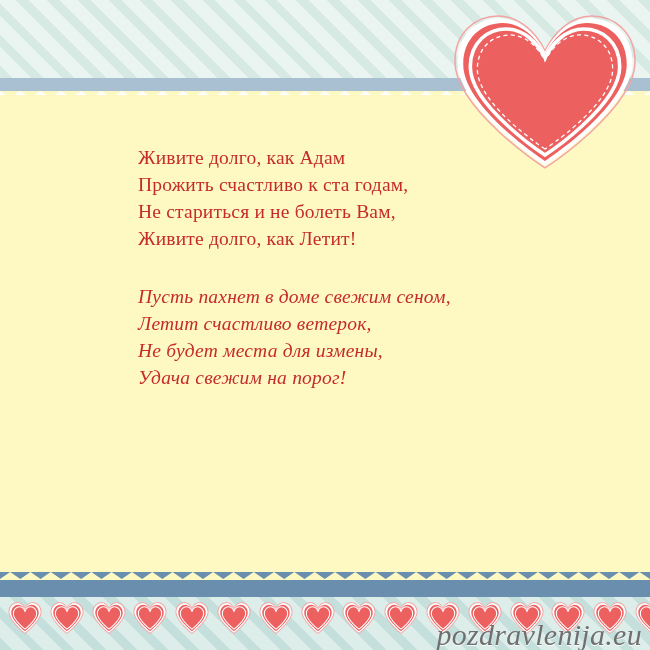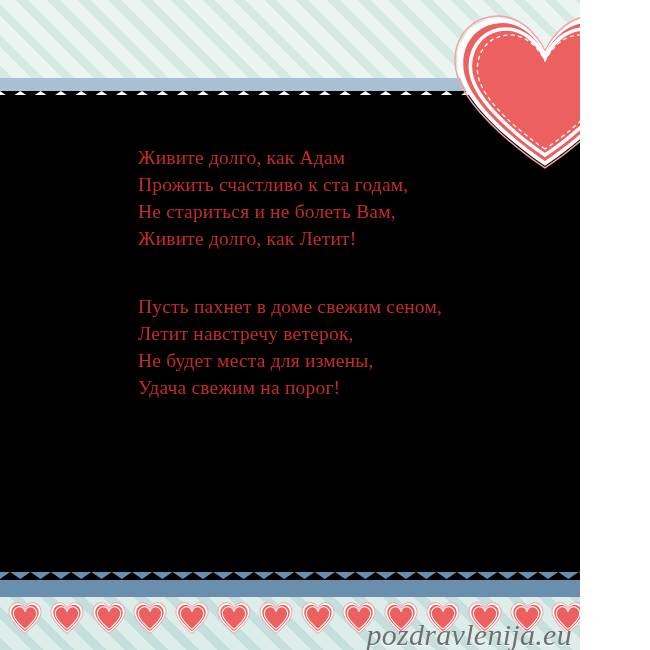--- a/index.html
+++ b/index.html
@@ -8,23 +8,23 @@
   }
   body {
     width: 650px;
     height: 650px;
     overflow: hidden;
     font-family: "Liberation Serif", serif;
     background: #ffffff;
   }
   #card {
     position: relative;
-    width: 580px;
+    width: 650px;
     height: 650px;
-    background: #000000;
+    background: #fef9c3;
     overflow: hidden;
   }
 
   
   .top-stripes {
     position: absolute;
     left: 0;
     top: 0;
     width: 650px;
     height: 78px;
@@ -116,21 +116,21 @@
     top: 144px;
     width: 440px;
     color: #c52b2b;
     font-family: "Liberation Serif", serif;
     font-size: 19.5px;
     line-height: 27px;
     letter-spacing: 0.2px;
     white-space: nowrap;
   }
   .poem .stanza { margin: 0; padding: 0; }
-  .poem .stanza + .stanza { margin-top: 41px; }
+  .poem .stanza + .stanza { margin-top: 31px; font-style: italic; }
   .poem .line { display: block; }
 
   
   .watermark {
     position: absolute;
     right: 8px;
     top: 618px;
     font-family: "Liberation Serif", serif;
     font-style: italic;
     font-size: 30px;
@@ -190,21 +190,21 @@
 
   <div class="poem">
     <div class="stanza">
       <span class="line">Живите долго, как Адам</span>
       <span class="line">Прожить счастливо к ста годам,</span>
       <span class="line">Не стариться и не болеть Вам,</span>
       <span class="line">Живите долго, как Летит!</span>
     </div>
     <div class="stanza">
       <span class="line">Пусть пахнет в доме свежим сеном,</span>
-      <span class="line">Летит навстречу ветерок,</span>
+      <span class="line">Летит счастливо ветерок,</span>
       <span class="line">Не будет места для измены,</span>
       <span class="line">Удача свежим на порог!</span>
     </div>
   </div>
 
   <div class="zig-bottom">
     <svg width="650" height="12" viewBox="0 0 650 12" preserveAspectRatio="none">
       <path d="M0,12 L0,5 L10.15,12 L20.3,5 L30.45,12 L40.6,5 L50.75,12 L60.9,5
                L71.05,12 L81.2,5 L91.35,12 L101.5,5 L111.65,12 L121.8,5
                L131.95,12 L142.1,5 L152.25,12 L162.4,5 L172.55,12 L182.7,5

